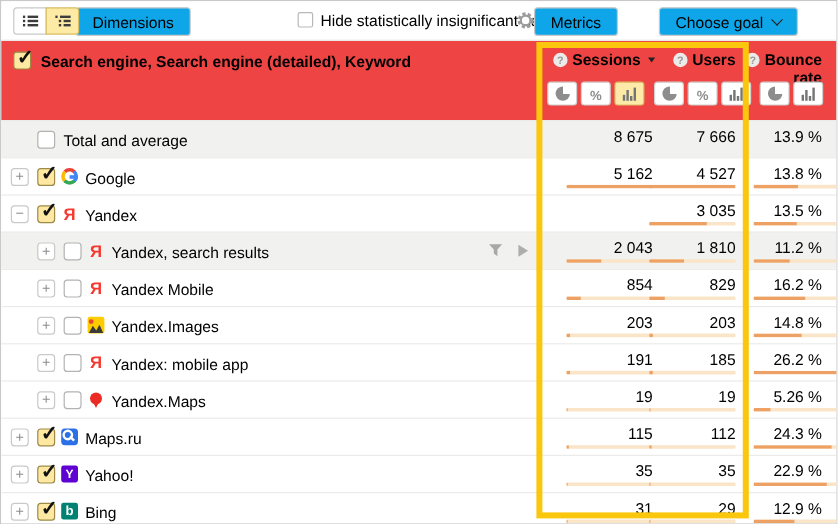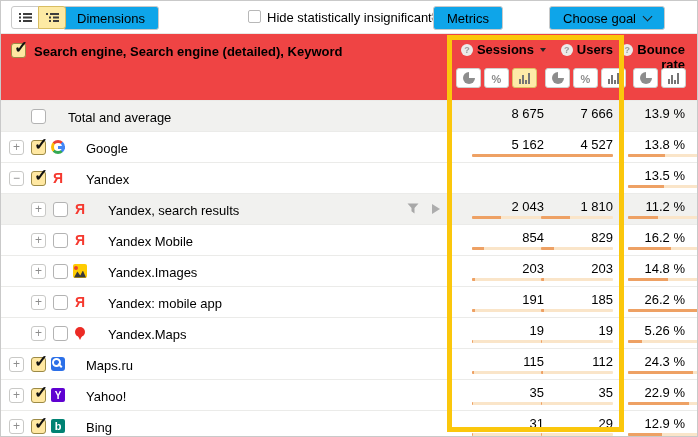--- a/index.html
+++ b/index.html
@@ -12,21 +12,21 @@
 
   
   .toolbar { position:absolute; left:0; top:0; width:100%; height:33px; background:#fff; border-bottom:1px solid #e8e8e6; z-index:2; }
   .seg { position:absolute; left:10px; top:5px; display:flex; }
   .seg-btn { width:28px; height:23px; border:1px solid #c9c9c9; background:#fff; display:flex; align-items:center; justify-content:center; cursor:pointer; }
   .seg-btn:first-child { border-radius:3px 0 0 3px; }
   .seg-btn:last-child { border-radius:0 3px 3px 0; margin-left:-1px; }
   .seg-btn.active { background:#fdeaa4; border-color:#d8bd62; position:relative; z-index:1; }
   .btn { position:absolute; top:5px; height:24px; border:1px solid #c9c9c9; border-radius:3px; background:#0ea5e9; display:flex; align-items:center; padding:0 13px; font-size:13px; cursor:pointer; white-space:nowrap; }
   .btn-dimensions { left:62px; }
-  .btn-metrics { left:432px; }
+  .btn-metrics { left:444px; }
   .btn-goal { left:548px; }
   .caret-chevron { width:7px; height:7px; border-right:1.5px solid #222; border-bottom:1.5px solid #222; transform:rotate(45deg); margin-left:8px; margin-top:-4px; }
   .checkbox-sm { position:absolute; left:247px; top:9px; width:13px; height:13px; border:1px solid #b8b8b8; border-radius:2px; background:#fff; cursor:pointer; }
   .hide-label { position:absolute; left:266px; top:9px; font-size:13px; }
   .gear { position:absolute; left:429px; top:8px; width:16px; height:16px; cursor:pointer; }
 
   
   .dim-header { position:absolute; left:0; top:33px; width:100%; height:66px; background:#ef4444; }
   .cb { position:absolute; width:15px; height:15px; border:1px solid #b3b3b3; border-radius:3px; background:#fff; cursor:pointer; }
   .cb.checked { background:#ffe8a2; border-color:#9c8a46; }
@@ -59,21 +59,21 @@
   
   .rows { position:absolute; left:0; top:99px; width:100%; }
   .row { position:relative; height:31px; border-top:1px solid #ebebe9; background:#fff; }
   .row.shaded { background:#f1f1ef; }
   .expander { position:absolute; top:8px; left:8px; width:15px; height:15px; border:1px solid #c9c9c7; border-radius:3px; background:#fff; color:#8e8e8e; font-size:12px; line-height:12px; text-align:center; cursor:pointer; }
   .row.level1 .expander { left:30px; }
   .row .row-cb { top:8px; left:30px; }
   .row.level1 .row-cb { left:52px; }
   .favicon { position:absolute; top:8px; left:50px; width:14px; height:14px; display:flex; align-items:center; justify-content:center; }
   .row.level1 .favicon { left:72px; }
-  .row-label { position:absolute; top:9px; left:70px; font-size:13px; white-space:nowrap; cursor:pointer;margin-left:15px; }
+  .row-label { position:absolute; top:9px; left:70px; font-size:13px; white-space:nowrap; cursor:pointer; }
   .row.level1 .row-label { left:92px; }
   .row.total .row-label { left:52px; }
 
   
   .fav-google { border-radius:50%; background:conic-gradient(from 315deg, #ea4335 0 25%, #4285f4 0 50%, #34a853 0 75%, #fbbc05 0 100%); position:absolute; }
   .fav-google::before { content:""; position:absolute; left:3px; top:3px; right:3px; bottom:3px; background:#fff; border-radius:50%; }
   .fav-google::after { content:""; position:absolute; right:0; top:6px; width:7px; height:3px; background:#4285f4; }
   .fav-yandex::before { content:"\42F"; color:#f5392f; font-weight:700; font-size:14px; }
   .fav-images { background:#ffcc00; border-radius:2px; }
   .fav-images::after { content:""; position:absolute; width:12px; height:7px; margin-top:6px; background:#3a3a3a; clip-path:polygon(0 100%, 28% 15%, 52% 70%, 74% 0, 100% 100%); }
@@ -256,20 +256,26 @@
             <i style="width: 52.7%;"></i>
           </span>
     </span>
   </div>
       <div class="row level0">
     <span class="expander">−</span>
     <span class="cb row-cb checked"></span>
     <span class="favicon fav-yandex"></span>
     <span class="row-label">Yandex</span>
 
+    <span class="cell cell-users">
+      <span class="metric-value">3 035</span>
+      <span class="metric-bar">
+            <i style="width: 67%;"></i>
+          </span>
+    </span>
     <span class="cell cell-bounce">
       <span class="metric-value">13.5 %</span>
       <span class="metric-bar">
             <i style="width: 51.5%;"></i>
           </span>
     </span>
   </div>
       <div class="row level1 shaded">
     <span class="expander">+</span>
     <span class="cb row-cb"></span>

